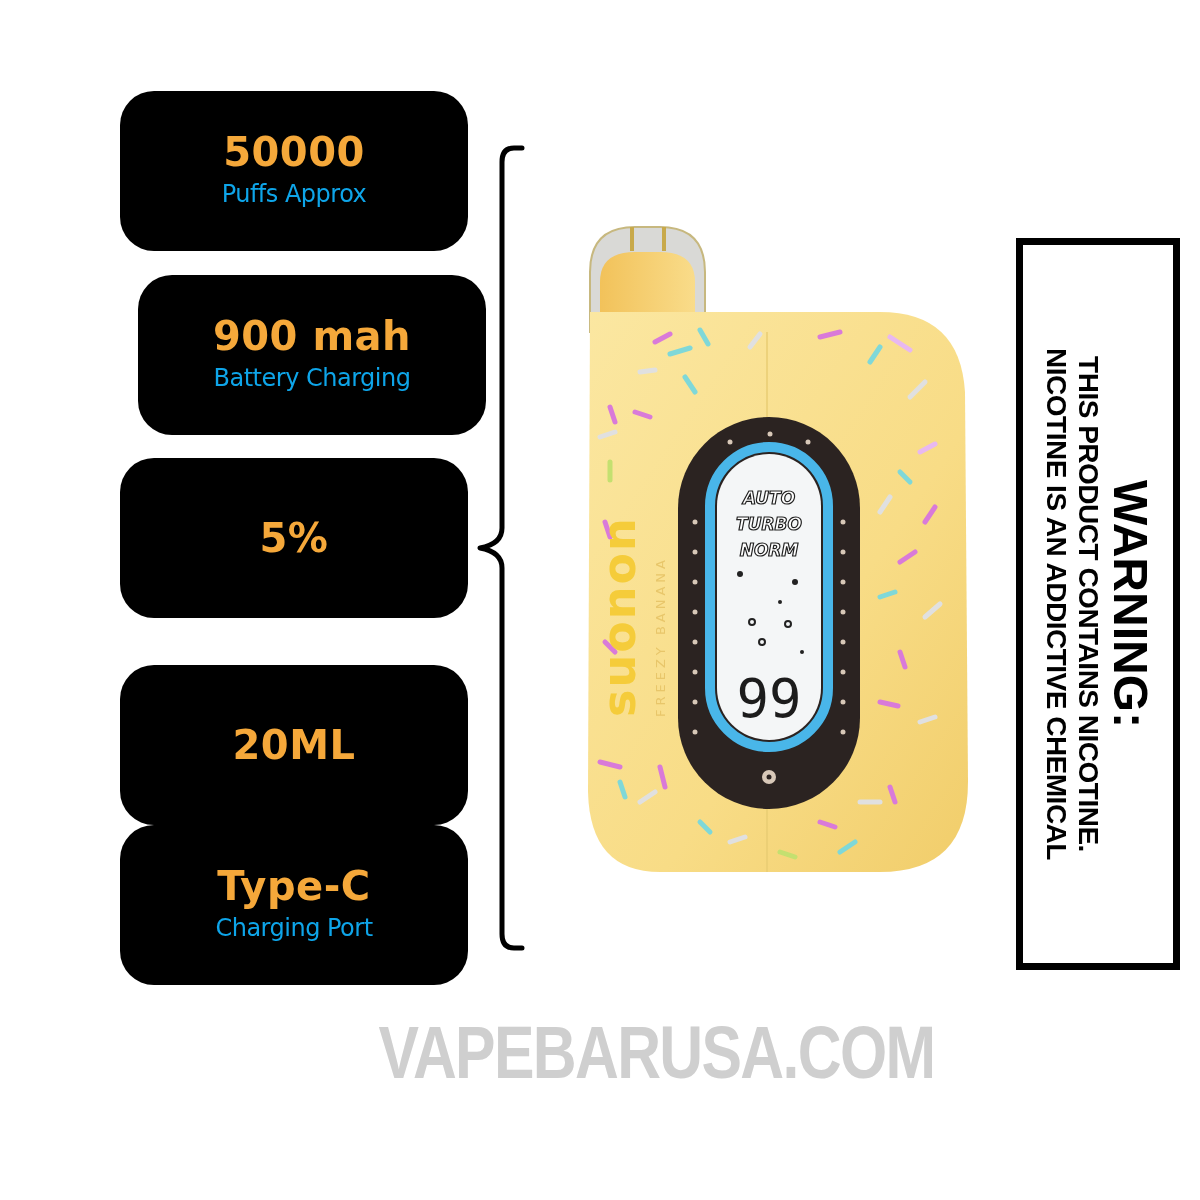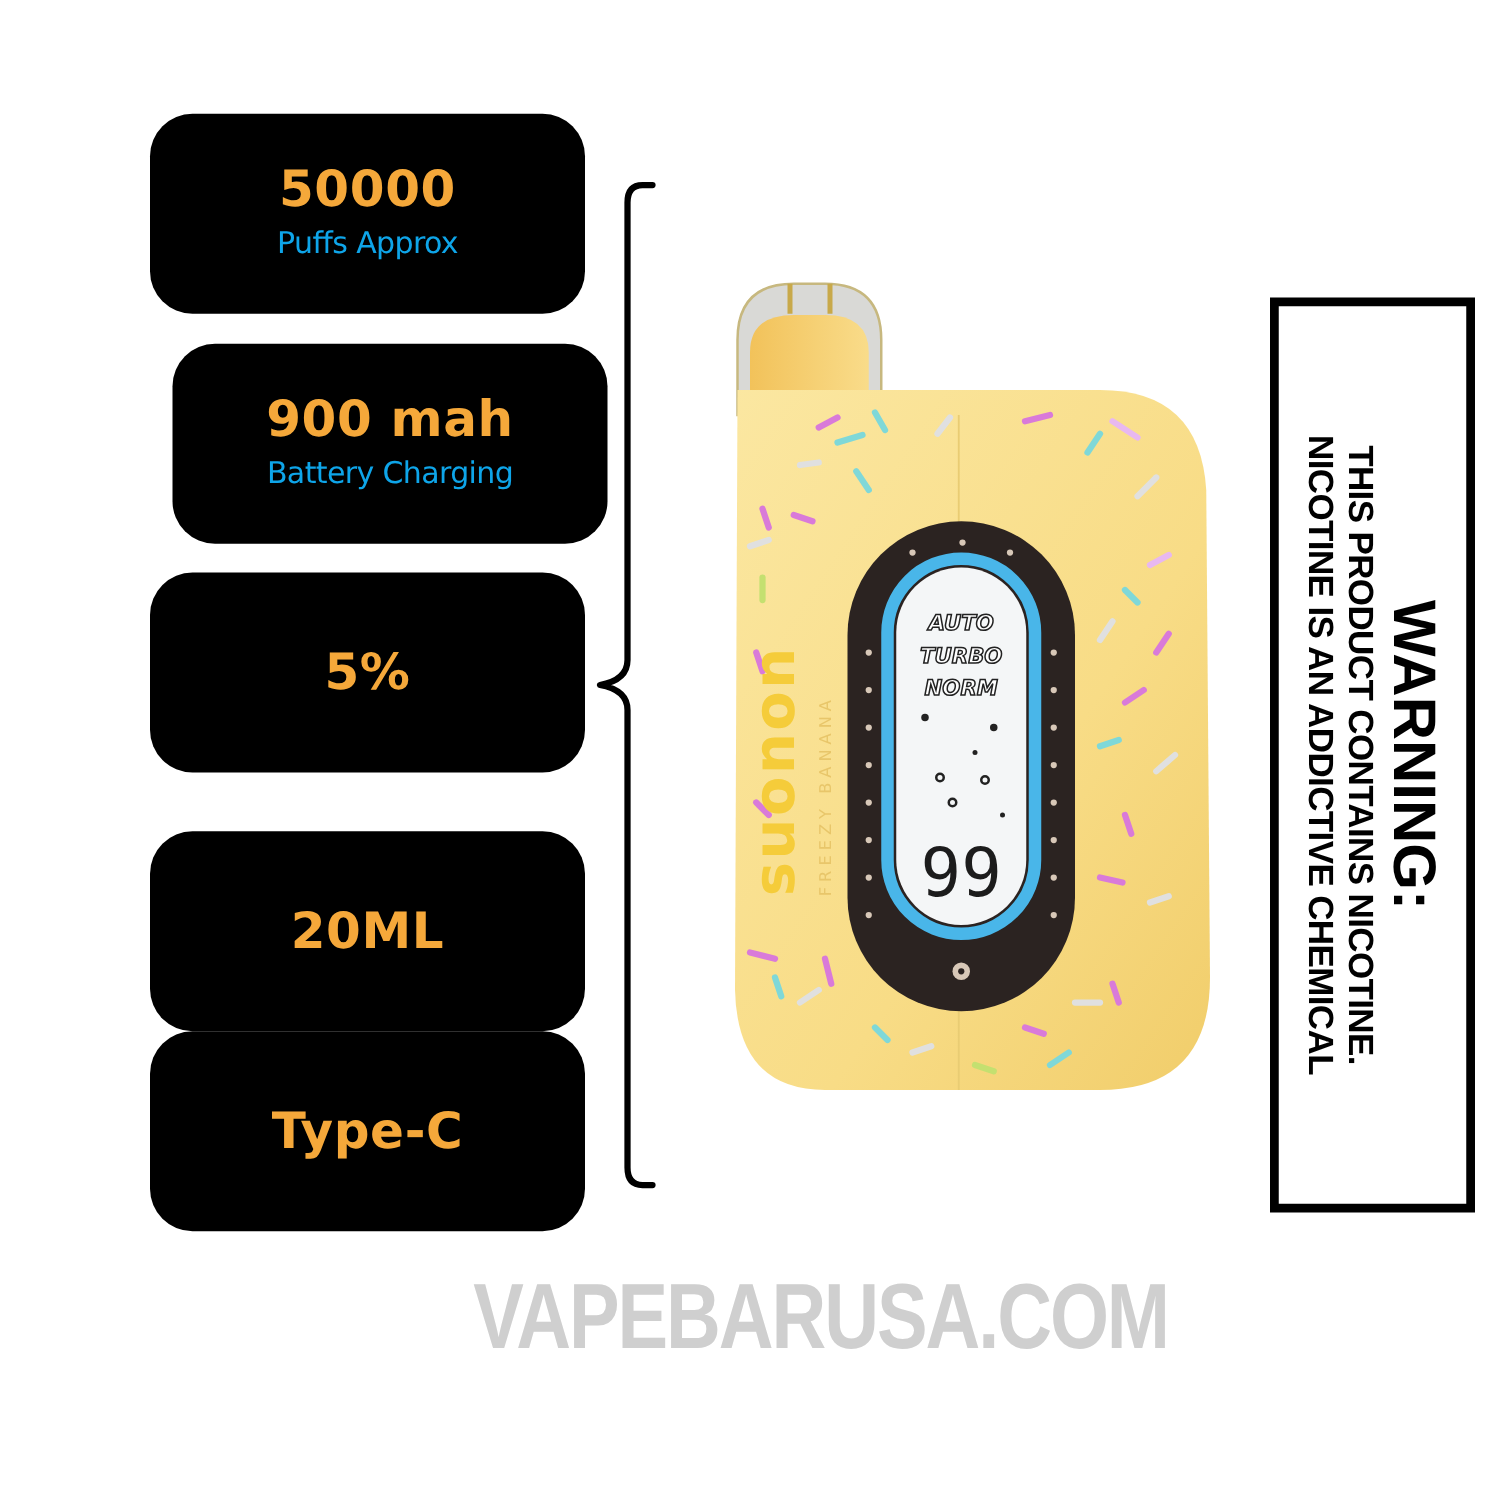--- a/index.html
+++ b/index.html
@@ -42,20 +42,21 @@
   <div class="spec-label">Battery Charging</div>
 </div>
 <div class="spec-card" style="top:458px;">
   <div class="spec-value">5%</div>
 </div>
 <div class="spec-card" style="top:642px;margin-top:23px;">
   <div class="spec-value">20ML</div>
 </div>
 <div class="spec-card" style="top:825px;">
   <div class="spec-value">Type-C</div>
+  <div class="spec-label">Charging Port</div>
 </div>
 
 <svg class="bracket" width="60" height="820" viewBox="0 0 60 820">
   <path d="M52 8 H44 Q32 8 32 22 V388 Q32 404 10 408 Q32 412 32 428 V794 Q32 808 44 808 H52" fill="none" stroke="#000" stroke-width="5" stroke-linecap="round" stroke-linejoin="round"></path>
 </svg>
 
 <svg class="device" width="400" height="660" viewBox="0 0 400 660">
   <defs>
     <linearGradient id="bodyG" x1="0" y1="0" x2="1" y2="1">
       <stop offset="0" stop-color="#fbe7a1"></stop>

